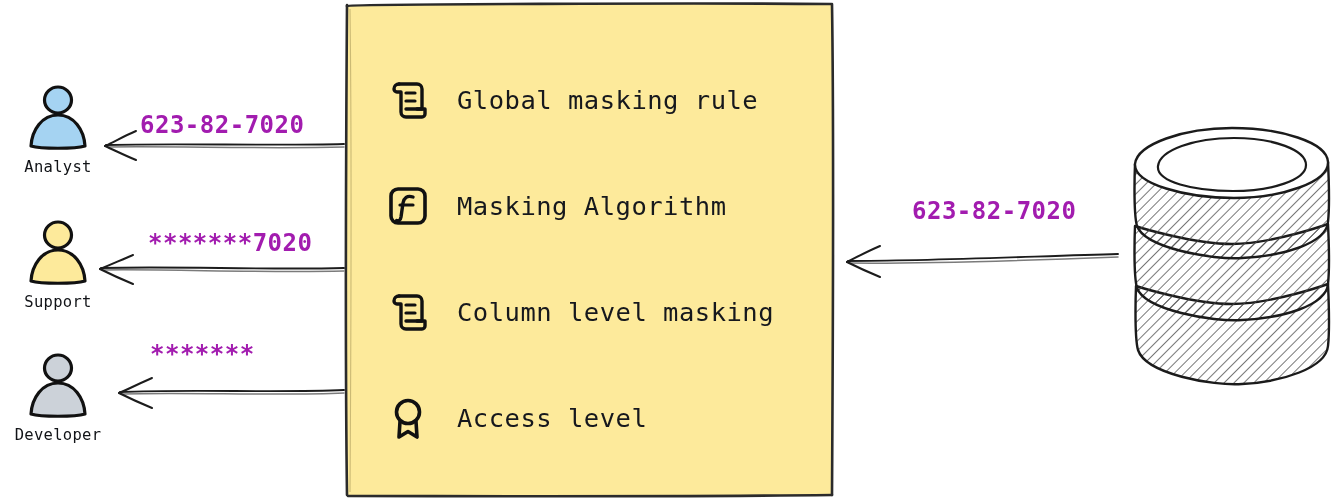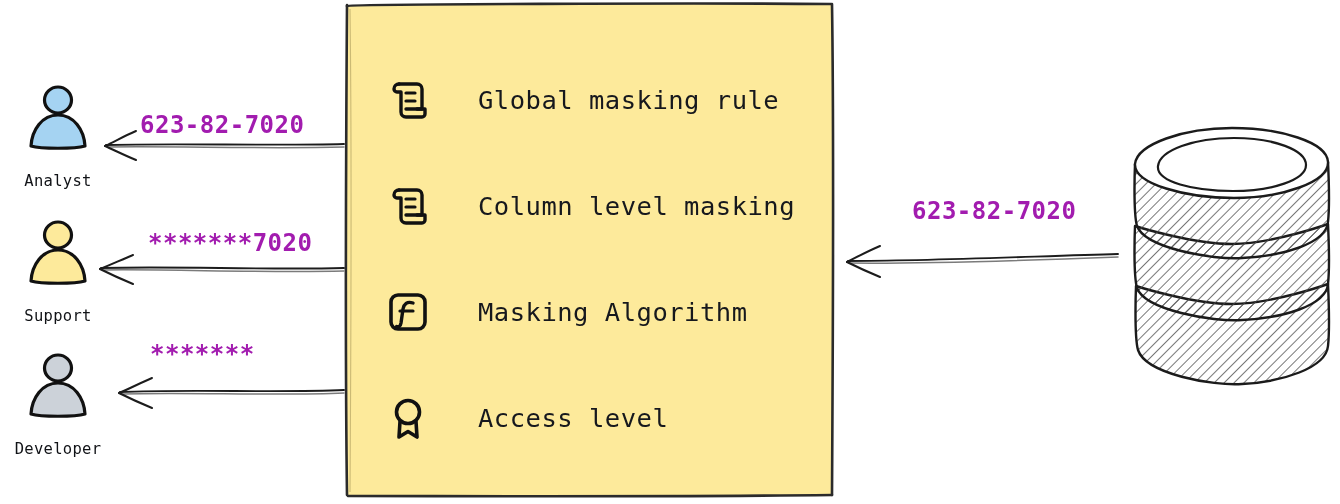--- a/index.html
+++ b/index.html
@@ -42,21 +42,20 @@
     top: 0;
     width: 488px;
     height: 494px;
     box-sizing: border-box;
     padding: 44px 0 0 32px;
   }
   .policy-row {
     display: flex;
     align-items: center;
     height: 106px;
-    gap: 21px;
   }
   .policy-icon {
     width: 62px;
     height: 62px;
     flex: 0 0 62px;
     display: flex;
     align-items: center;
     justify-content: center;
   }
   .policy-label {
@@ -74,21 +73,21 @@
     text-align: center;
   }
   .actor-avatar {
     width: 70px;
     height: 72px;
     margin: 0 auto;
   }
   .actor-name {
     font-size: 15.5px;
     color: #111317;
-    margin-top: 16px;
+    margin-top: 2px;
     letter-spacing: 0.3px;
   }
   #actor-analyst   { left: 0px;  top: 84px; }
   #actor-support   { left: 0px;  top: 219px; }
   #actor-developer { left: 0px;  top: 352px; }
 
   
   .flow-label {
     position: absolute;
     font-size: 24px;
@@ -173,38 +172,38 @@
             <line x1="22" y1="17" x2="31" y2="17" stroke="#111" stroke-width="3.2" stroke-linecap="round"></line>
             <line x1="22" y1="25" x2="31" y2="25" stroke="#111" stroke-width="3.2" stroke-linecap="round"></line>
           </svg>
         </span>
         <span class="policy-label">Global masking rule</span>
       </div>
 
       <div class="policy-row">
         <span class="policy-icon">
           <svg viewBox="0 0 48 48" width="48" height="48">
+            <rect x="7" y="7" width="34" height="34" rx="7" ry="7" fill="none" stroke="#111" stroke-width="3.6"></rect>
+            <path d="M29 15 c-6 -2 -9 1 -10 6 l-2 14 c-0.6 3.6 -2.4 4.4 -4.4 3.4" fill="none" stroke="#111" stroke-width="3.4" stroke-linecap="round"></path>
+            <line x1="16" y1="23" x2="29" y2="23" stroke="#111" stroke-width="3.2" stroke-linecap="round"></line>
+          </svg>
+        </span>
+        <span class="policy-label">Masking Algorithm</span>
+      </div>
+
+      <div class="policy-row">
+        <span class="policy-icon">
+          <svg viewBox="0 0 48 48" width="48" height="48">
             <path d="M15 8 h18 a5 5 0 0 1 5 5 v20 h-5" fill="none" stroke="#111" stroke-width="3.4" stroke-linejoin="round" stroke-linecap="round"></path>
             <path d="M15 8 a5 5 0 0 0 -5 5 a3 3 0 0 0 3 3 h4 v20 a5 5 0 0 0 5 5 h16 a3 3 0 0 0 3 -3 v-5 h-19" fill="none" stroke="#111" stroke-width="3.4" stroke-linejoin="round" stroke-linecap="round"></path>
             <line x1="22" y1="17" x2="31" y2="17" stroke="#111" stroke-width="3.2" stroke-linecap="round"></line>
             <line x1="22" y1="25" x2="31" y2="25" stroke="#111" stroke-width="3.2" stroke-linecap="round"></line>
           </svg>
         </span>
         <span class="policy-label">Column level masking</span>
-      </div>
-
-      <div class="policy-row">
-        <span class="policy-icon">
-          <svg viewBox="0 0 48 48" width="48" height="48">
-            <rect x="7" y="7" width="34" height="34" rx="7" ry="7" fill="none" stroke="#111" stroke-width="3.6"></rect>
-            <path d="M29 15 c-6 -2 -9 1 -10 6 l-2 14 c-0.6 3.6 -2.4 4.4 -4.4 3.4" fill="none" stroke="#111" stroke-width="3.4" stroke-linecap="round"></path>
-            <line x1="16" y1="23" x2="29" y2="23" stroke="#111" stroke-width="3.2" stroke-linecap="round"></line>
-          </svg>
-        </span>
-        <span class="policy-label">Masking Algorithm</span>
       </div>
 
       <div class="policy-row">
         <span class="policy-icon">
           <svg viewBox="0 0 48 48" width="48" height="48">
             <circle cx="24" cy="18" r="11.5" fill="none" stroke="#111" stroke-width="3.6"></circle>
             <path d="M16 27.5 L15 43 L24 37.5 L33 43 L32 27.5" fill="none" stroke="#111" stroke-width="3.6" stroke-linejoin="round" stroke-linecap="round"></path>
           </svg>
         </span>
         <span class="policy-label">Access level</span>

